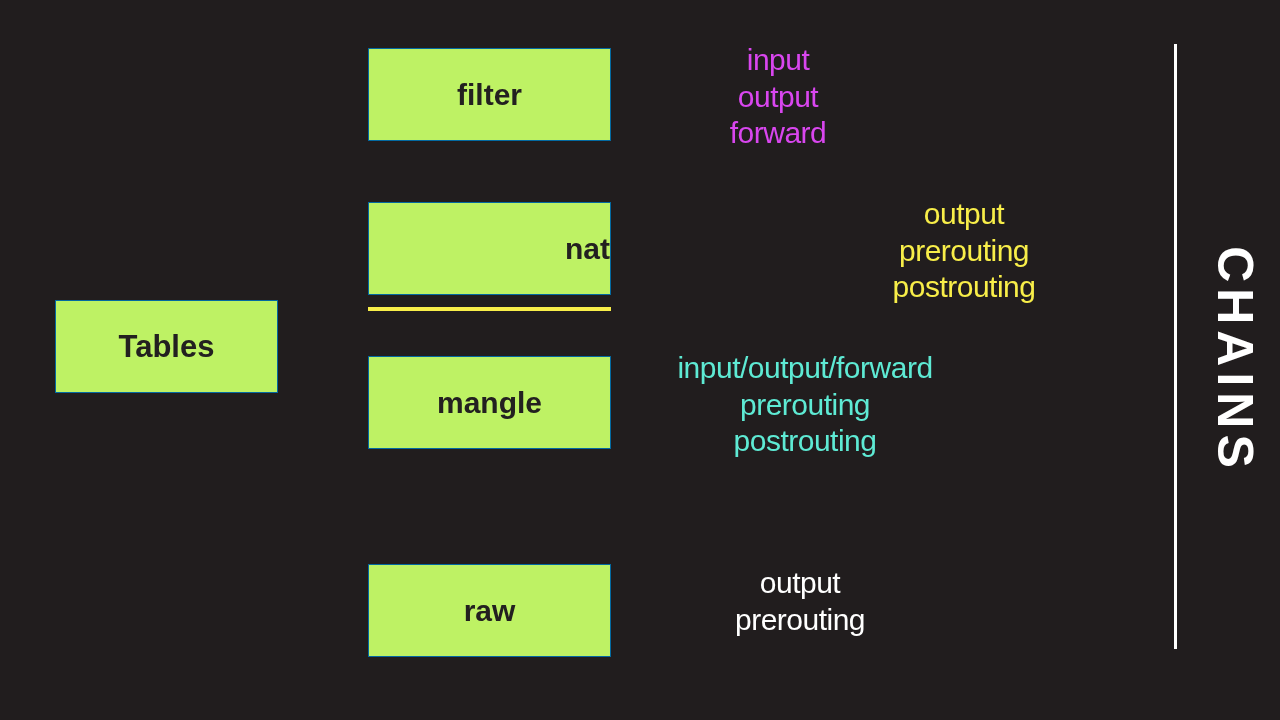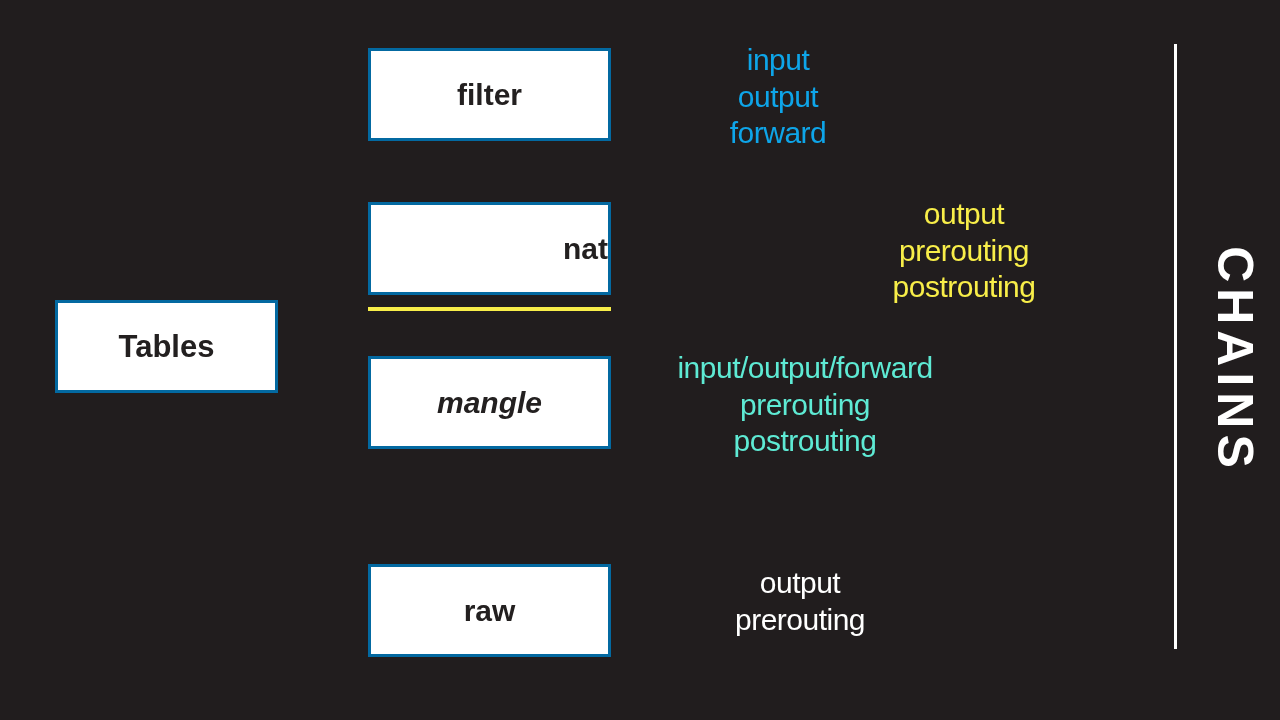--- a/index.html
+++ b/index.html
@@ -5,58 +5,58 @@
   * { box-sizing: border-box; margin: 0; padding: 0; }
   html, body { width: 1280px; height: 720px; overflow: hidden; }
   body {
     background: #211d1e;
     font-family: "Helvetica Neue", Helvetica, Arial, sans-serif;
     position: relative;
     color: #fff;
   }
   .box {
     position: absolute;
-    background: #ffffff;
+    background: #bef264;
     color: #232020;
     display: flex;
     align-items: center;
     justify-content: center;
     font-weight: 700;
-    border: 3px solid #0369a1;
+    border: 1px solid #0369a1;
   }
   .root-box {
     left: 55px; top: 300px;
     width: 223px; height: 93px;
     font-size: 31px;
   }
   .tbl-box {
     left: 368px;
     width: 243px; height: 93px;
     font-size: 30px;
   }
   .tbl-filter { top: 48px; }
   .tbl-nat    { top: 202px; justify-content: flex-end; }
-  .tbl-mangle { top: 356px; font-style: italic; }
+  .tbl-mangle { top: 356px; }
   .tbl-raw    { top: 564px; }
   .nat-underline {
     position: absolute;
     left: 368px; top: 307px;
     width: 243px; height: 4px;
     background: #f8ee49;
   }
   .chains-list {
     position: absolute;
     font-size: 30px;
     font-weight: 400;
     text-align: center;
     line-height: 1.22;
     white-space: pre;
     letter-spacing: -0.5px;
   }
-  .chains-filter { left: 638px; top: 42px; width: 280px; color: #0ea5e9; }
+  .chains-filter { left: 638px; top: 42px; width: 280px; color: #d946ef; }
   .chains-nat    { left: 824px; top: 196px; width: 280px; color: #f8ee49; }
   .chains-mangle { left: 630px; top: 350px; width: 350px; color: #5eead4; }
   .chains-raw    { left: 660px; top: 565px; width: 280px; color: #fff; }
   .sidebar-rule {
     position: absolute;
     right: 103px; top: 44px;
     width: 3px; height: 605px;
     background: #fff;
   }
   .sidebar-label {

